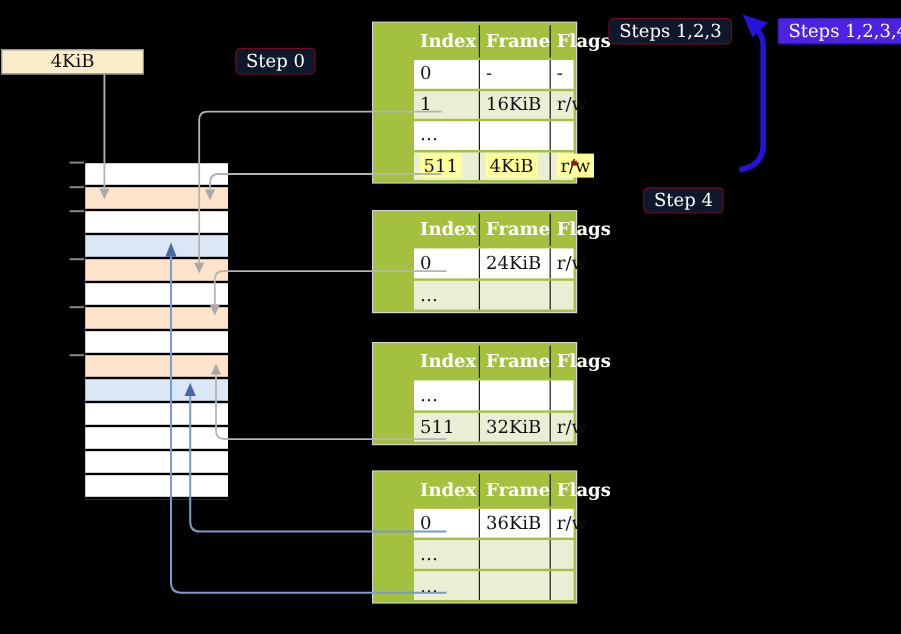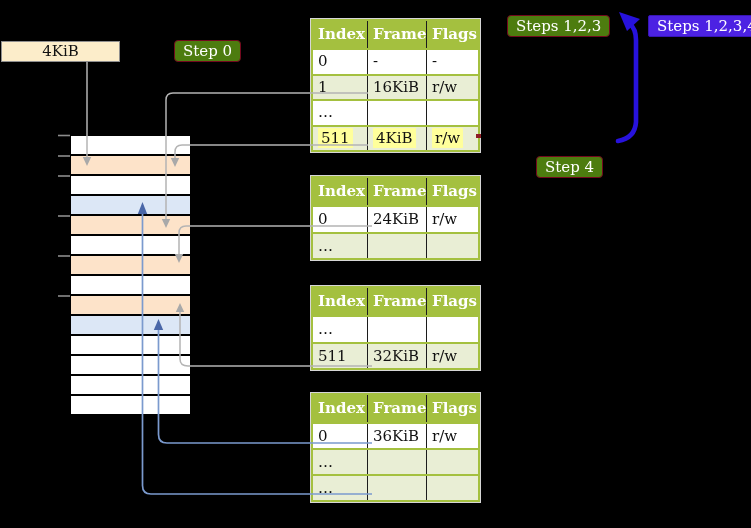--- a/index.html
+++ b/index.html
@@ -8,38 +8,38 @@
   .stage{position:absolute;inset:0;width:751px;height:528px;}
 
   
   #cr3-box{position:absolute;left:1px;top:41px;width:117px;height:19px;
     background:#fcedca;border:1px solid #8f8f8f;color:#111;
     text-align:center;line-height:19px;font-size:15px;}
 
   
   .badge{position:absolute;color:#fff;font-size:15px;line-height:18px;
     padding:1px 8px;border-radius:4px;z-index:6;white-space:nowrap;}
-  .badge.red{background:#4d7c0f;border:1px solid #73081e;}
+  .badge.red{background:#0f172a;border:1px solid #73081e;}
   .badge.purple{background:#4c22e3;border:1px solid #3715b5;border-radius:2px;}
-  #step0{left:174px;top:40px;}
+  #step0{left:196px;top:40px;}
   #steps123{left:507px;top:15px;}
   #step4{left:496px;top:156px;margin-left:40px;}
   #steps1234{left:648px;top:15px;}
 
   
   #memory-strip{position:absolute;left:71px;top:136px;width:119px;height:280px;z-index:1;}
   .mrow{height:18px;border-bottom:2px solid #000;}
   .mrow.free{background:#ffffff;}
   .mrow.page-table{background:#fde3c9;}
   .mrow.mapped-page{background:#dce7f6;}
 
   
   .ptable{position:absolute;left:311px;width:165px;background:#a4c03f;
     border:2px solid #a4c03f;box-shadow:0 0 0 1px #d6d6d6;z-index:2;}
-  .hdr,.trow{display:grid;grid-template-columns:55px 59px 51px;}
+  .hdr,.trow{display:grid;grid-template-columns:55px 59px 51px;margin-left:32px;}
   .hdr{height:27px;}
   .hdr .hcell{color:#fff;font-weight:bold;font-size:15px;line-height:27px;
     padding-left:5px;border-right:1px solid #1c1c1c;}
   .hdr .hcell:last-child{border-right:none;}
   .trow{margin-top:2px;background:#fff;height:var(--rh,24px);}
   .trow.shaded{background:#e9eed5;}
   .cell{font-size:15px;color:#111;line-height:var(--rh,24px);padding-left:5px;
     border-right:1px solid #1c1c1c;white-space:nowrap;overflow:hidden;}
   .cell:last-child{border-right:none;}
   .mark{background:#ffff9b;padding:1px 3px;}

